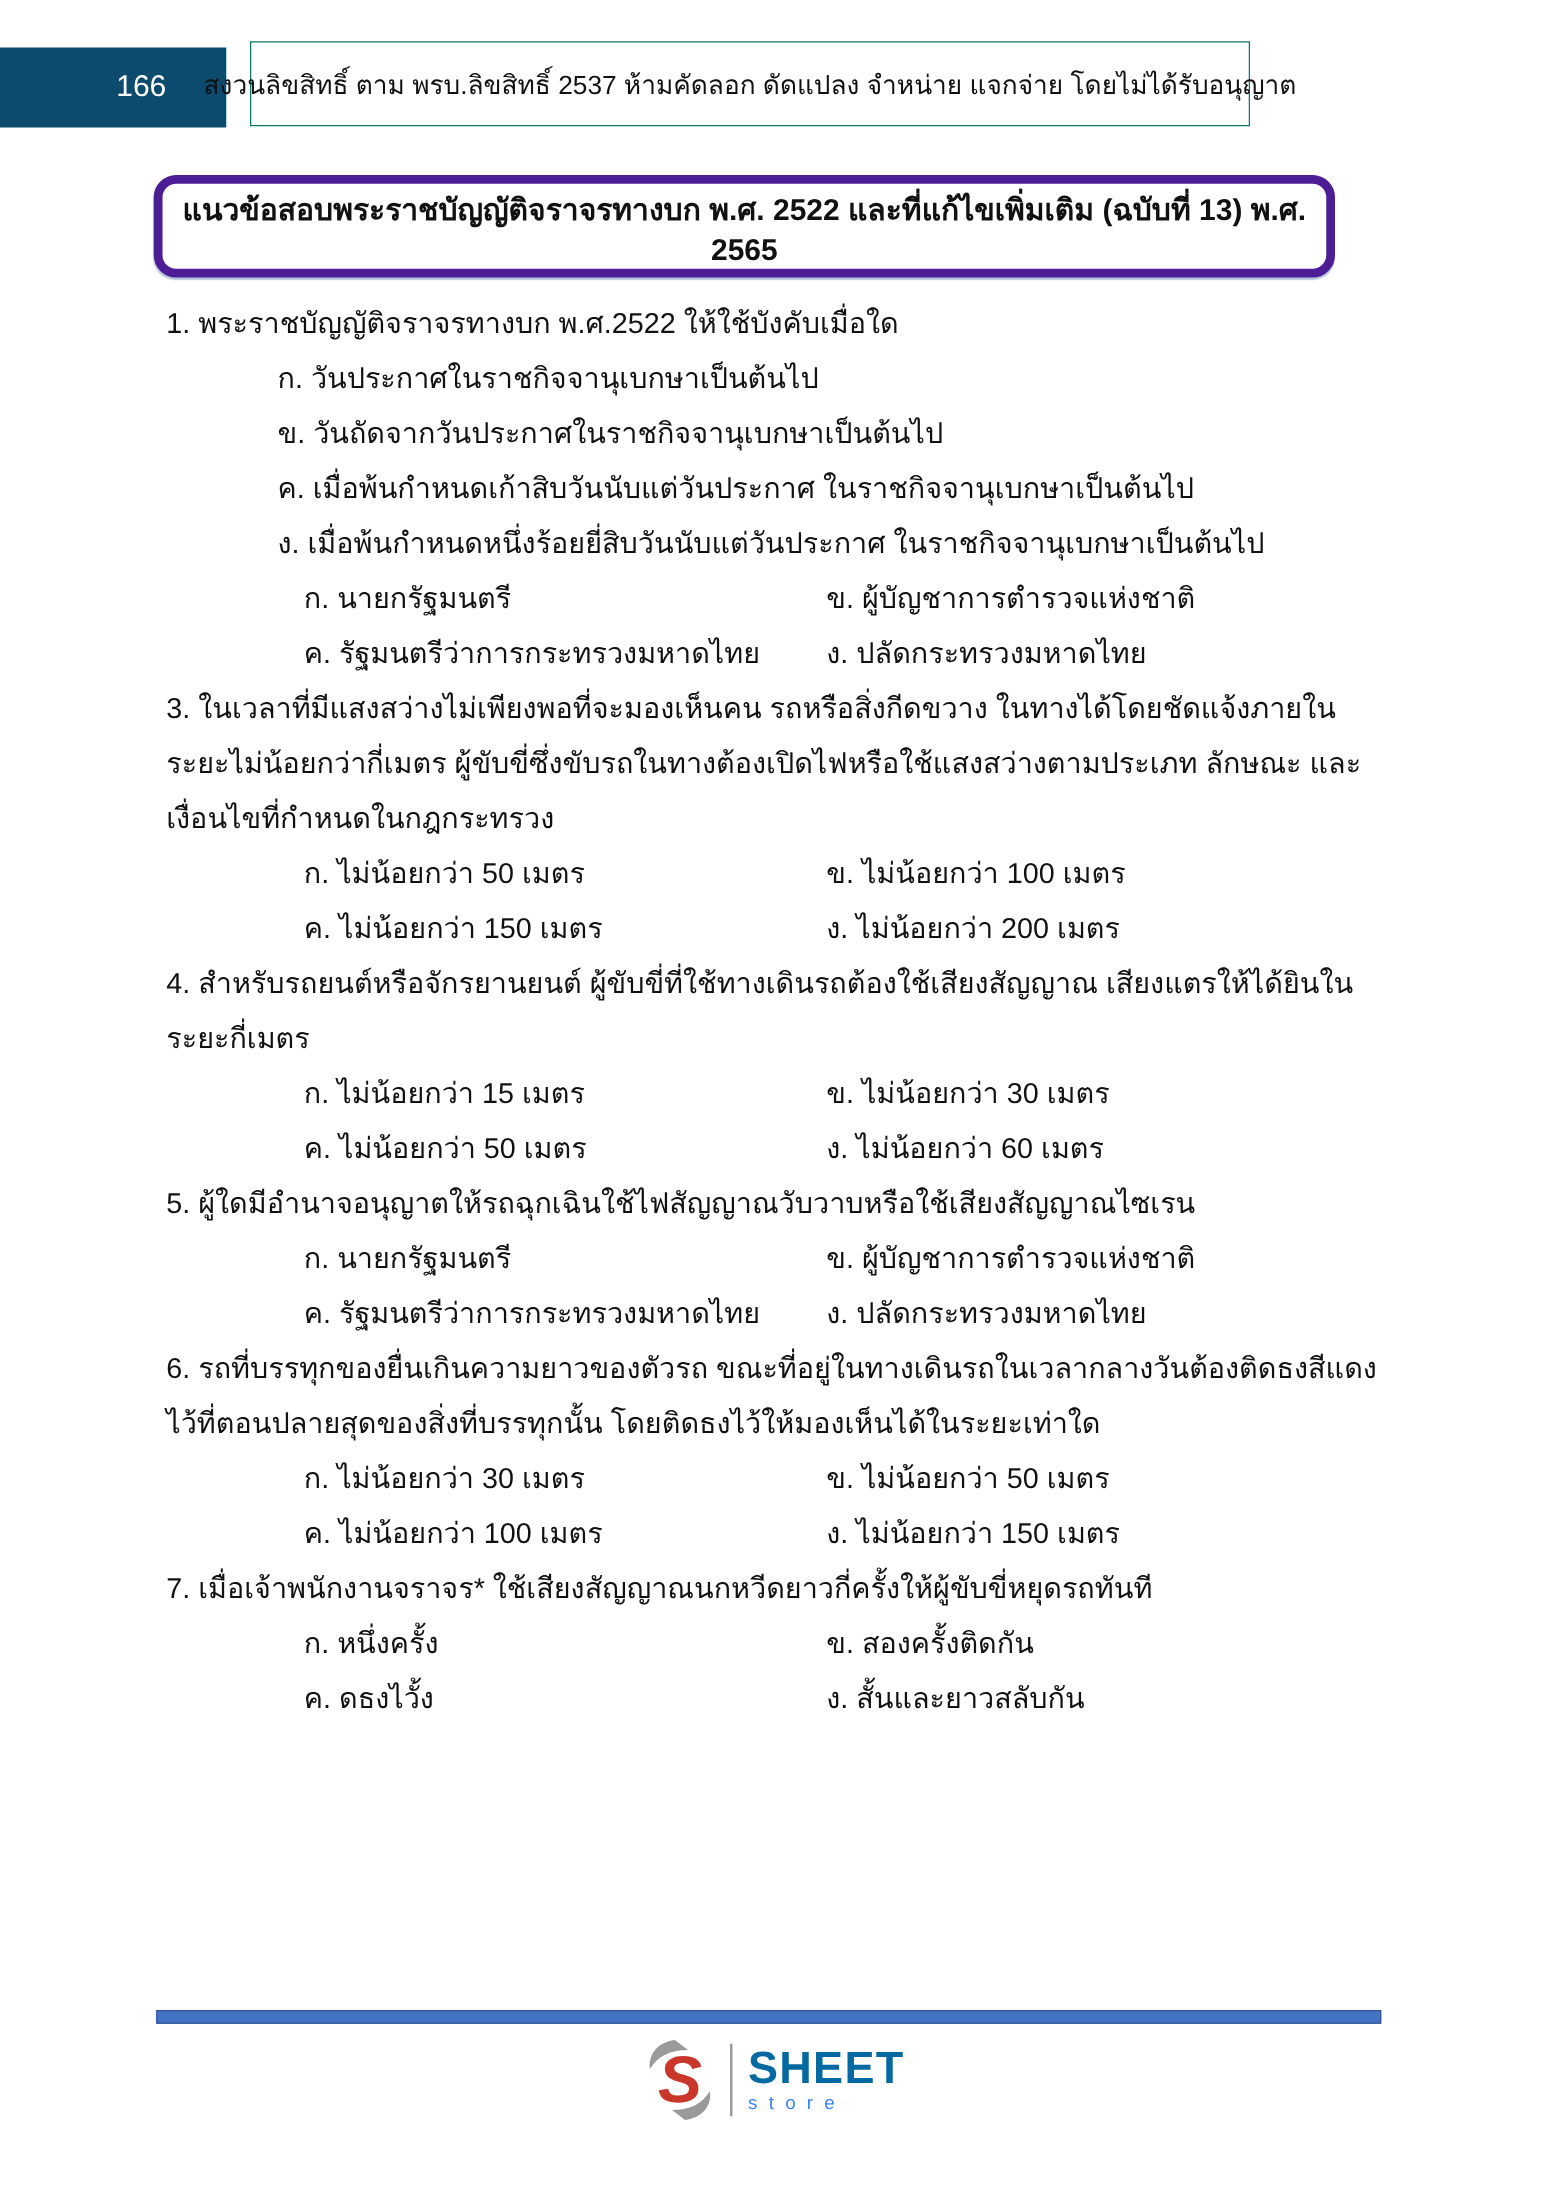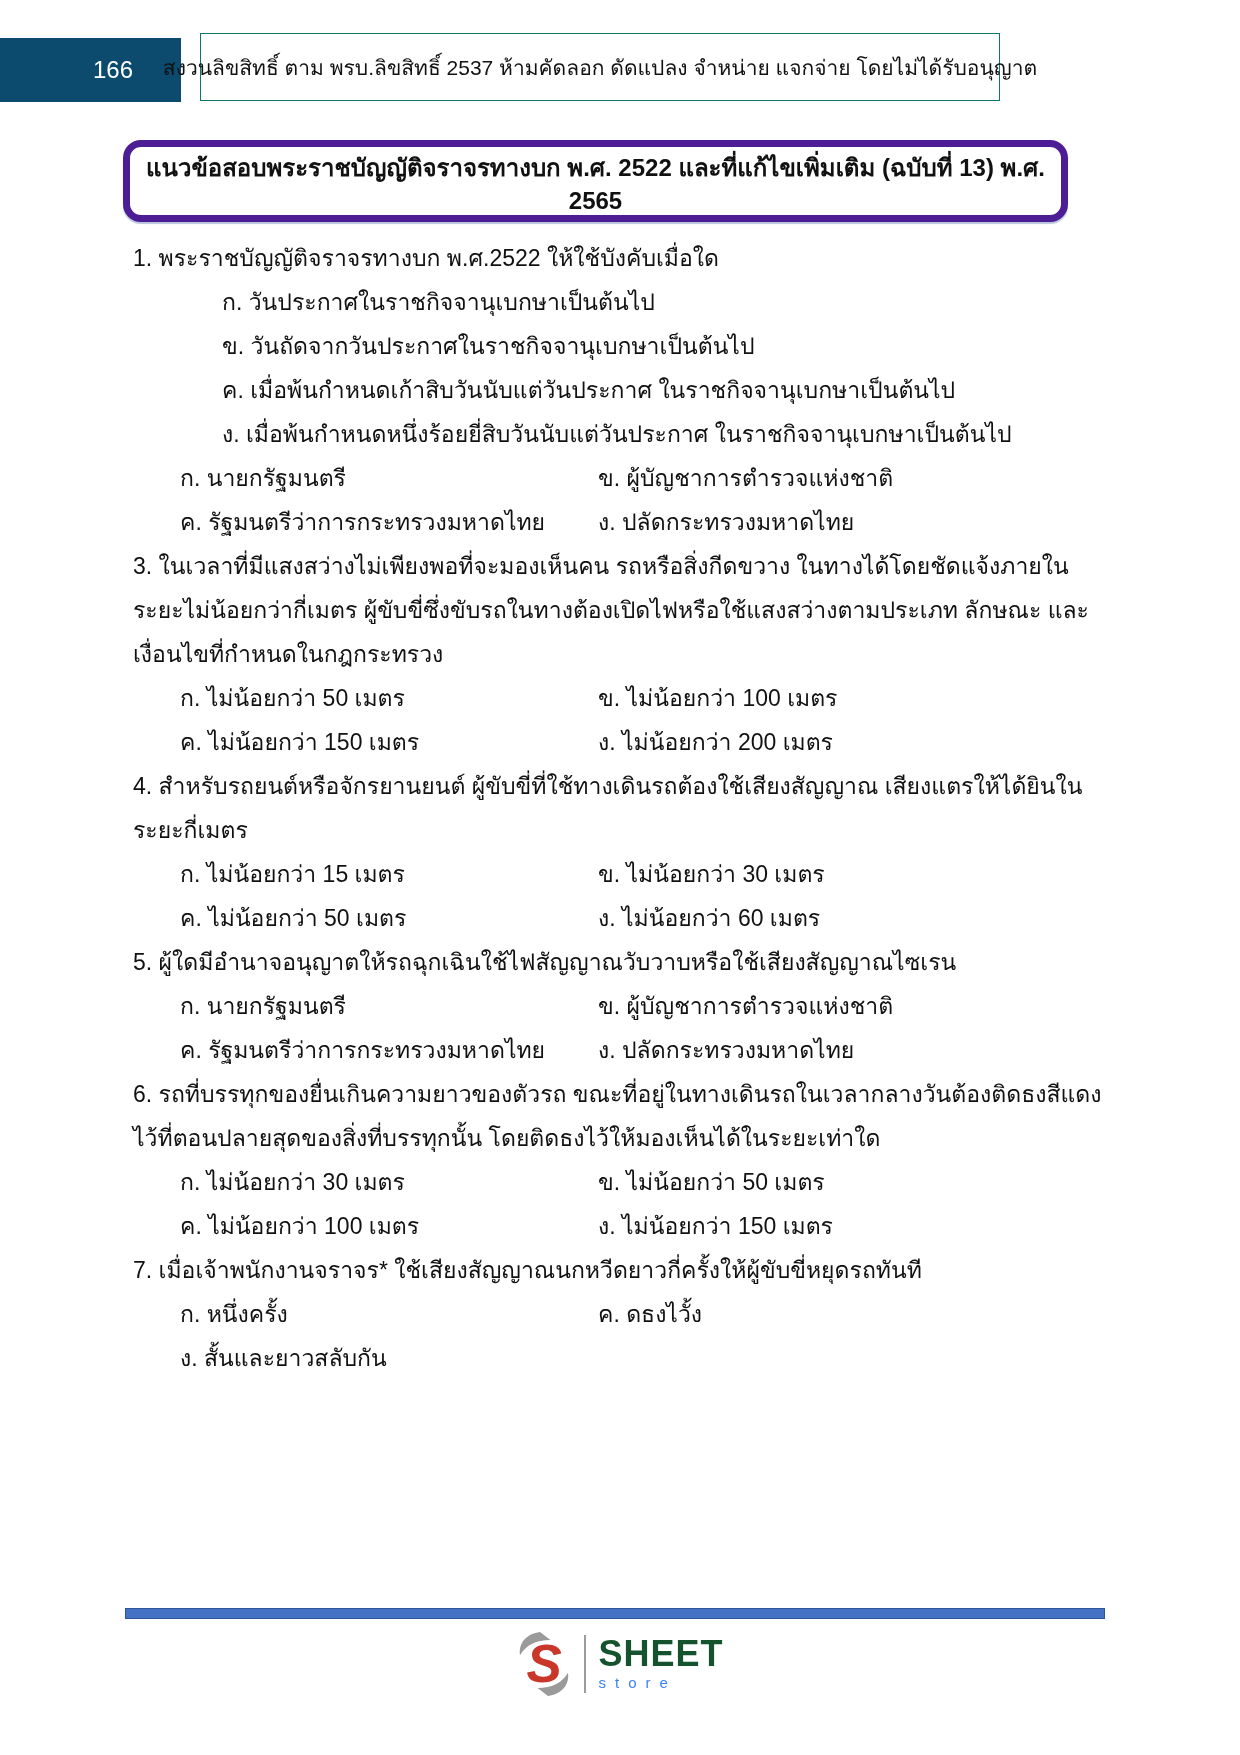--- a/index.html
+++ b/index.html
@@ -54,21 +54,21 @@
   .content {
     position: absolute;
     left: 133px; top: 236px;
     width: 980px;
     font-size: 23px;
     line-height: 44px;
   }
   .q-text { font-weight: 400; }
   .opts-stacked { padding-left: 89px; }
   .opts-grid {
-    margin-left: 47px;
+    margin-left: 110px;
     display: grid;
     grid-template-columns: 418px auto;
   }
   .opt { line-height: 44px; }
 
   
   .footer-bar {
     position: absolute;
     left: 125px; top: 1608px;
     width: 980px; height: 11px;
@@ -79,21 +79,21 @@
     position: absolute;
     left: 0; top: 1628px;
     width: 1240px;
     display: flex; align-items: center; justify-content: center;
     gap: 12px;
   }
   .logo-icon { width: 56px; height: 72px; }
   .logo-divider { width: 2px; height: 58px; background: #9b9b9b; }
   .logo-text-col { display: flex; flex-direction: column; justify-content: center; }
   .logo-main {
-    font-size: 36px; font-weight: 700; color: #14532d;
+    font-size: 36px; font-weight: 700; color: #0369a1;
     letter-spacing: 1px; line-height: 38px;
   }
   .logo-sub {
     font-size: 15px; color: #3b82f6;
     letter-spacing: 9px; line-height: 20px;
   }
 </style>
 </head>
 <body>
 
@@ -168,20 +168,21 @@
         <div class="opt">ข. ไม่น้อยกว่า 50 เมตร</div>
         <div class="opt">ค. ไม่น้อยกว่า 100 เมตร</div>
         <div class="opt">ง. ไม่น้อยกว่า 150 เมตร</div>
       </div>
     </div>
 
     <div>
       <div class="q-text">7. เมื่อเจ้าพนักงานจราจร* ใช้เสียงสัญญาณนกหวีดยาวกี่ครั้งให้ผู้ขับขี่หยุดรถทันที</div>
       <div class="opts-grid">
         <div class="opt">ก. หนึ่งครั้ง</div>
+        <div class="opt">ข. สองครั้งติดกัน</div>
         <div class="opt">ค. ดธงไวั้ง</div>
         <div class="opt">ง. สั้นและยาวสลับกัน</div>
       </div>
     </div>
 
   </div>
 
   <div class="footer-bar"></div>
   <div class="footer-logo">
     <svg class="logo-icon" viewBox="0 0 70 90" xmlns="http://www.w3.org/2000/svg">

